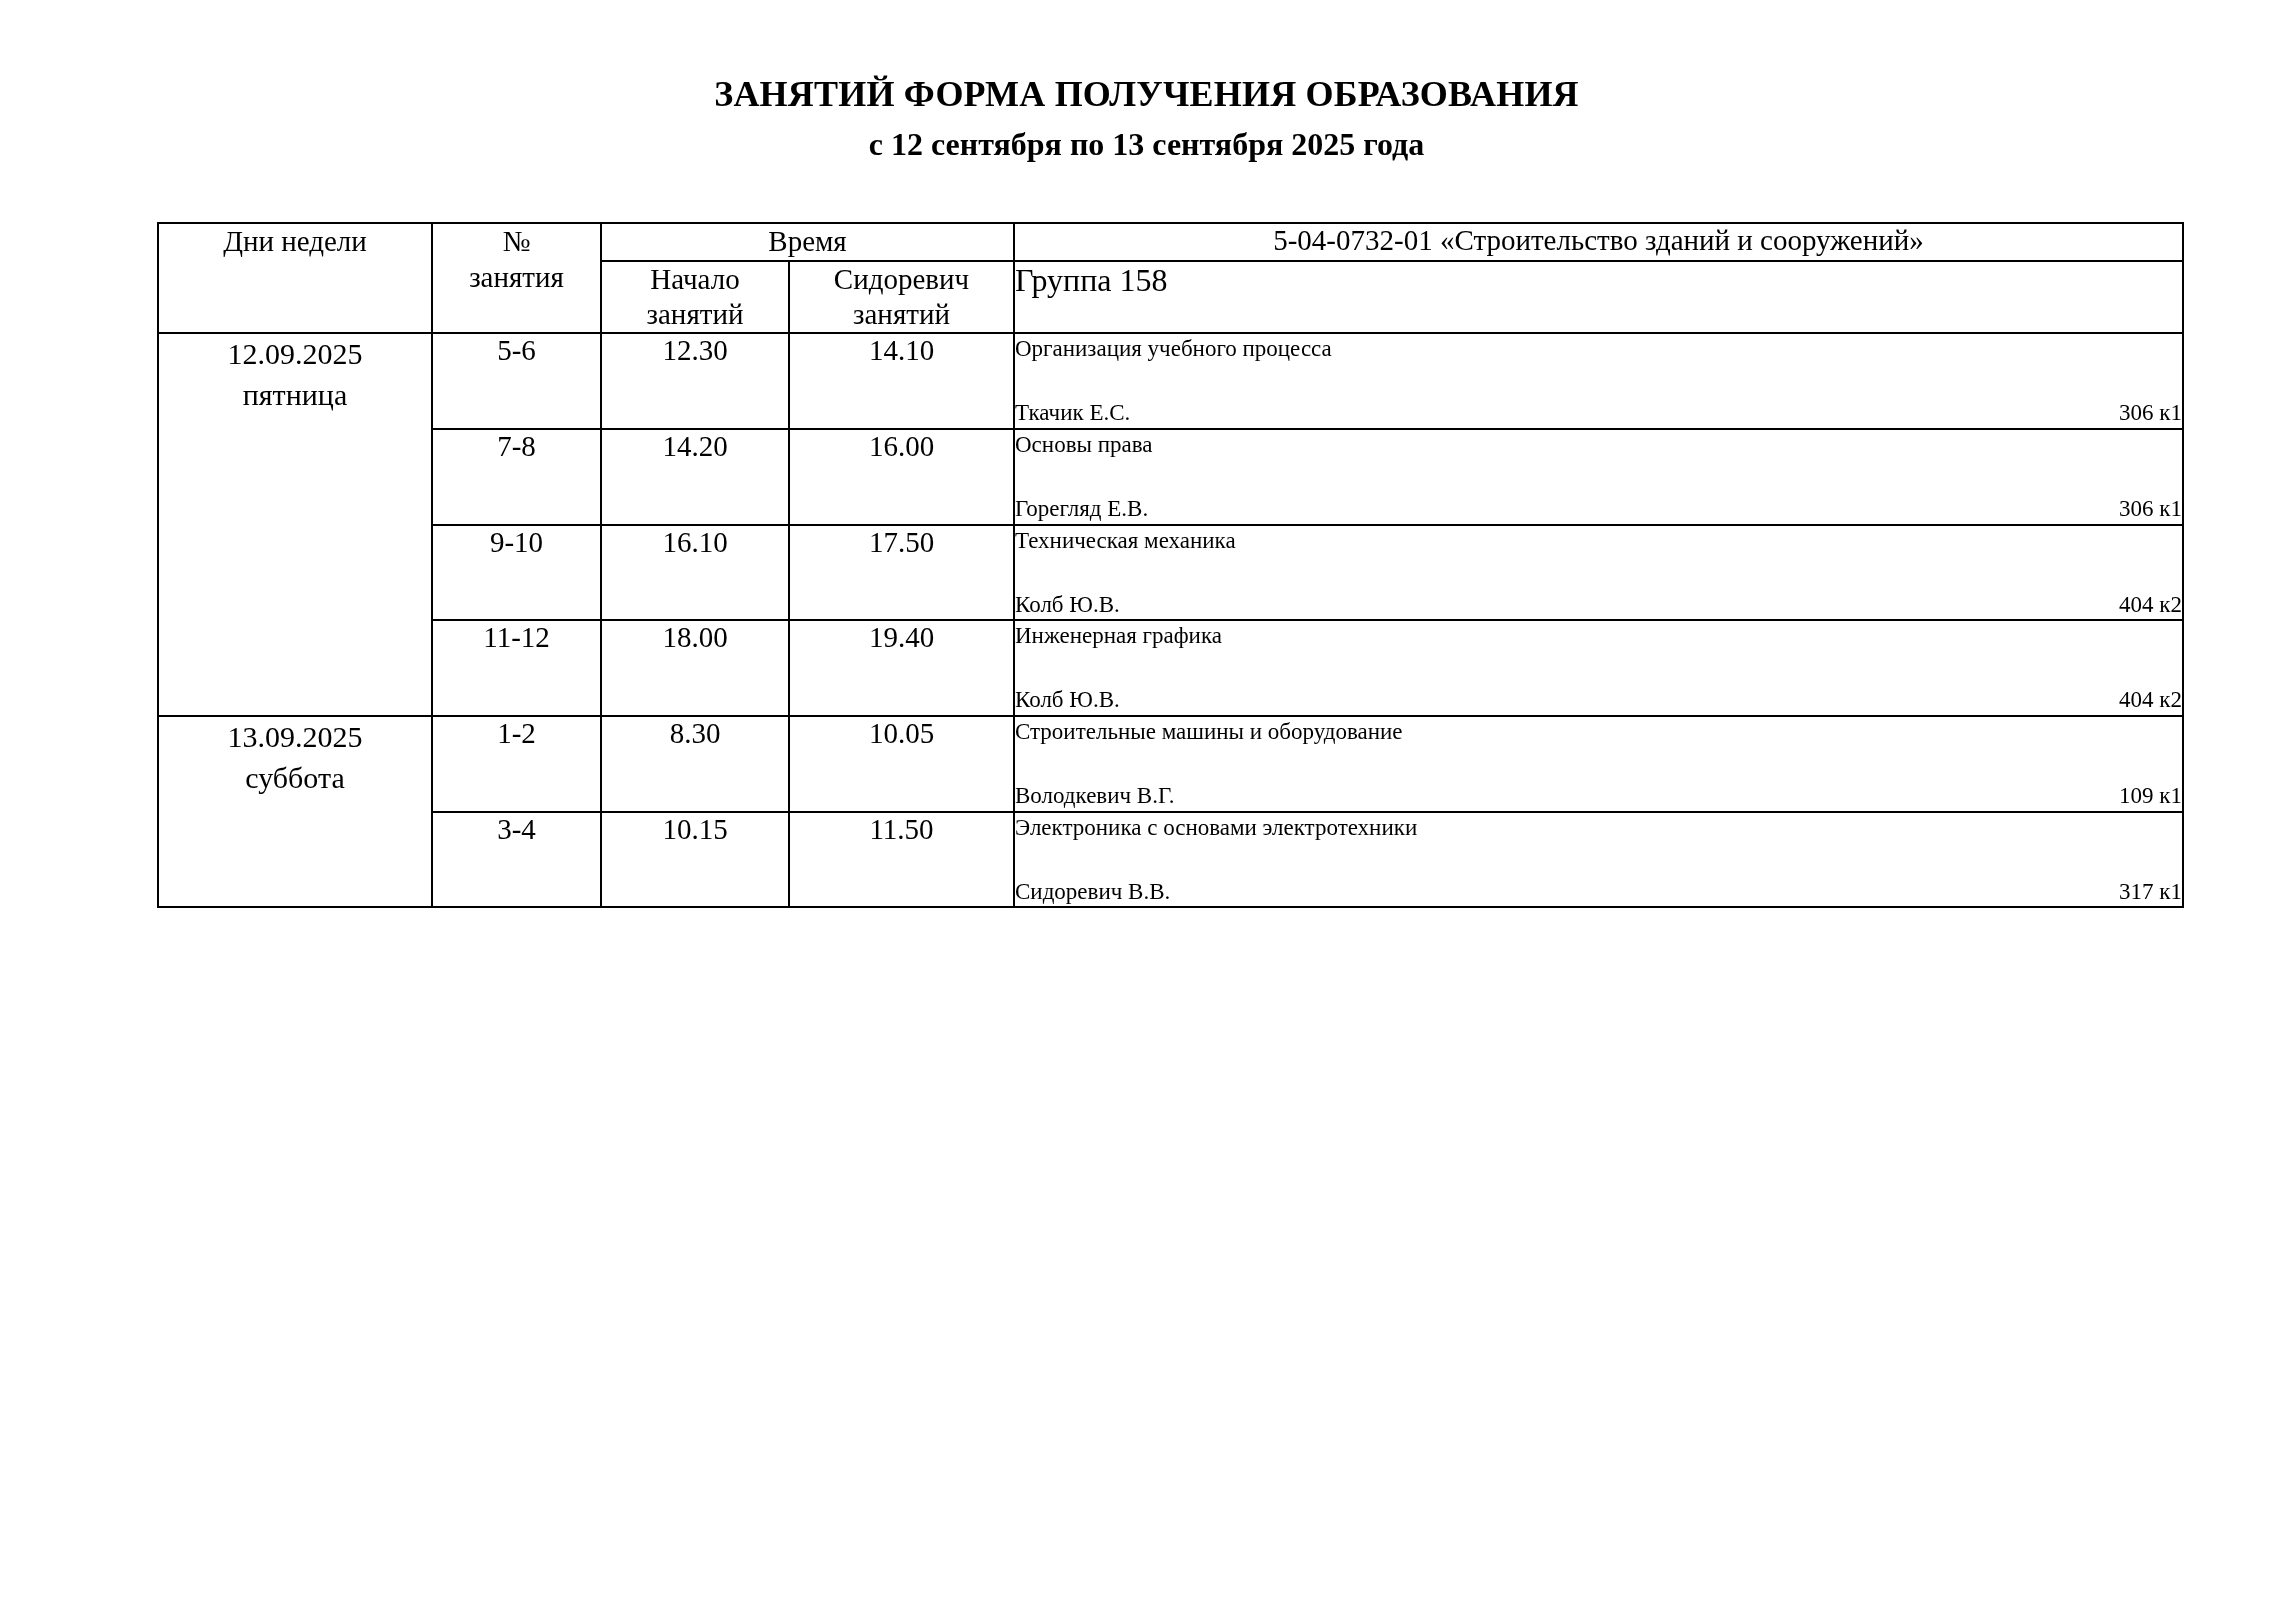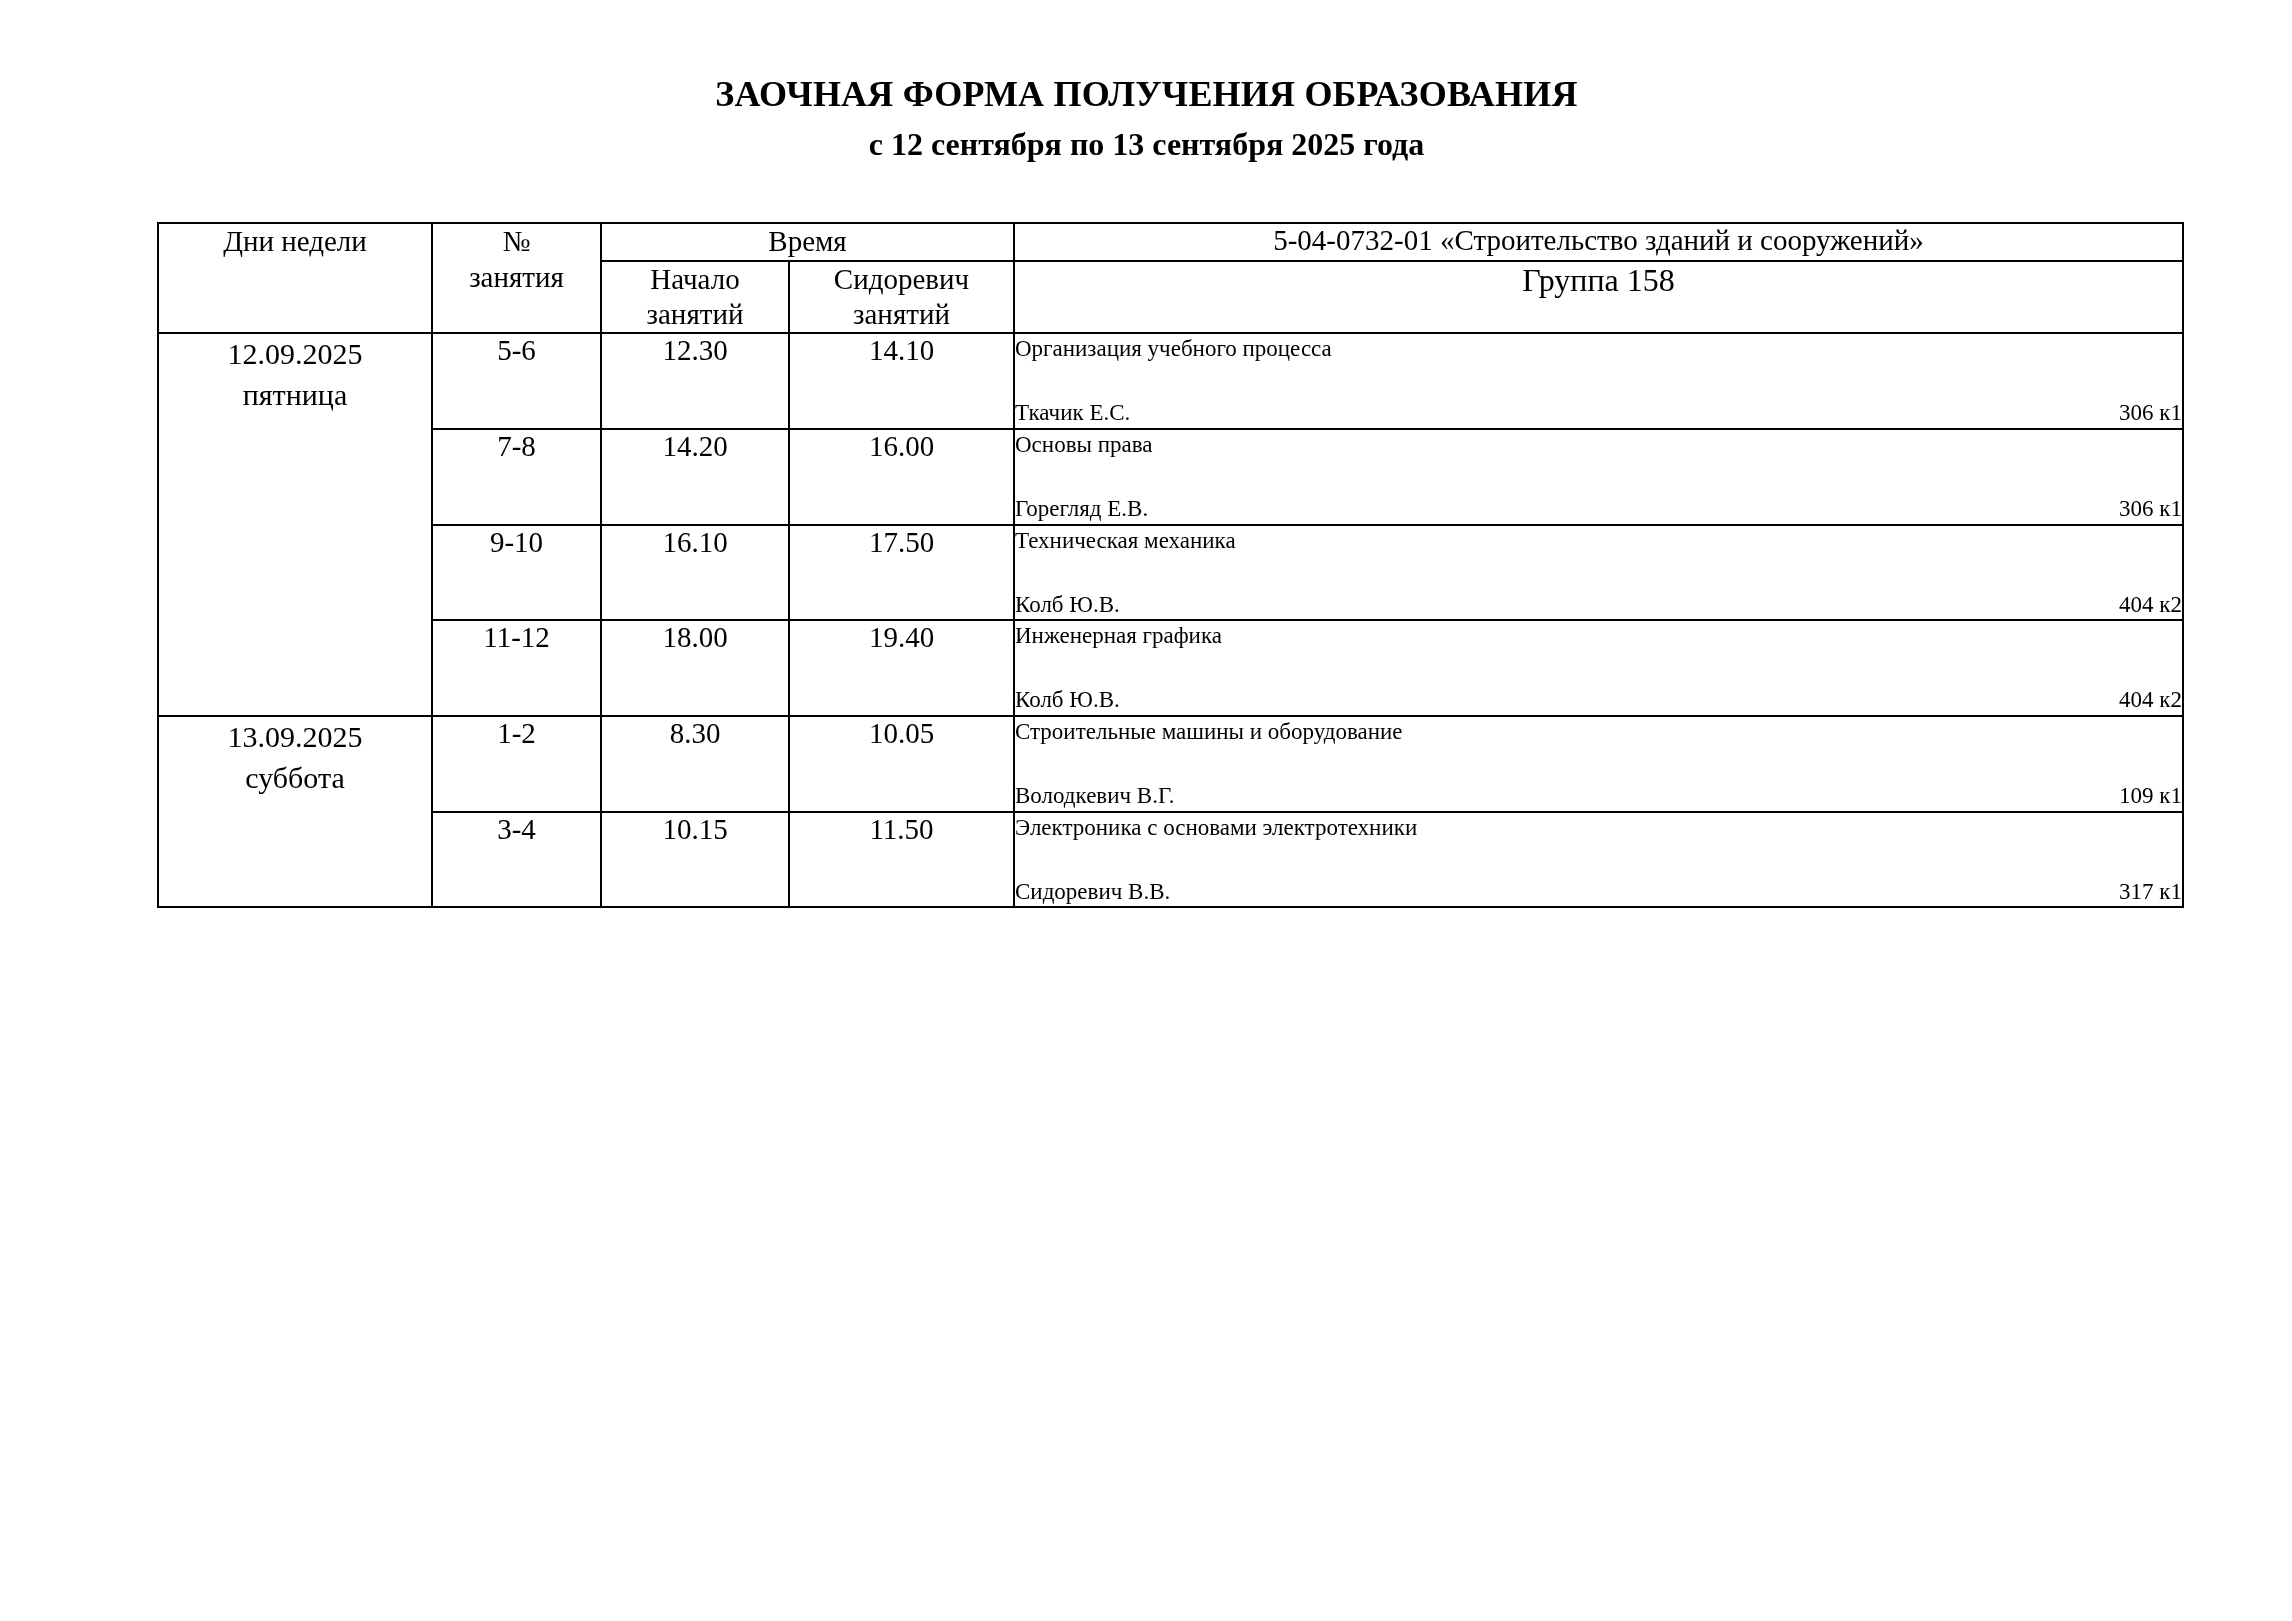--- a/index.html
+++ b/index.html
@@ -73,21 +73,20 @@
     padding: 7.8px 5.9px 9.8px 5.9px;
     font-size: 29px;
   }
   .hdr-spec {
     text-align: center;
     vertical-align: middle;
     padding: 7.8px 5.9px 7.8px 5.9px;
     font-size: 29px;
   }
   .hdr-group {
-    text-align: center;
     vertical-align: middle;
     padding: 3.9px 5.9px 11.8px 5.9px;
     font-size: 32px;
     font-weight: bold;
   }
 
   .day-cell {
     text-align: center;
     vertical-align: middle;
     font-weight: bold;
@@ -126,21 +125,21 @@
     margin-top: 30px;
   }
   .tall-cell .subj-name { margin-bottom: 3.9px; }
 </style>
 </head>
 <body>
 
 <div class="page">
 
   <div class="title-block">
-    <div class="title-line-2">ЗАОЧНАЯ ФОРМА ПОЛУЧЕНИЯ ОБРАЗОВАНИЯ</div>
+    <div class="title-line-2">ЗАНЯТИЙ ФОРМА ПОЛУЧЕНИЯ ОБРАЗОВАНИЯ</div>
     <div class="title-line-3">с  12 сентября  по  13 сентября  2025 года</div>
   </div>
 
   <div class="table-wrap">
     <table class="schedule">
       <colgroup>
         <col class="c-day">
         <col class="c-num">
         <col class="c-start">
         <col class="c-end">

